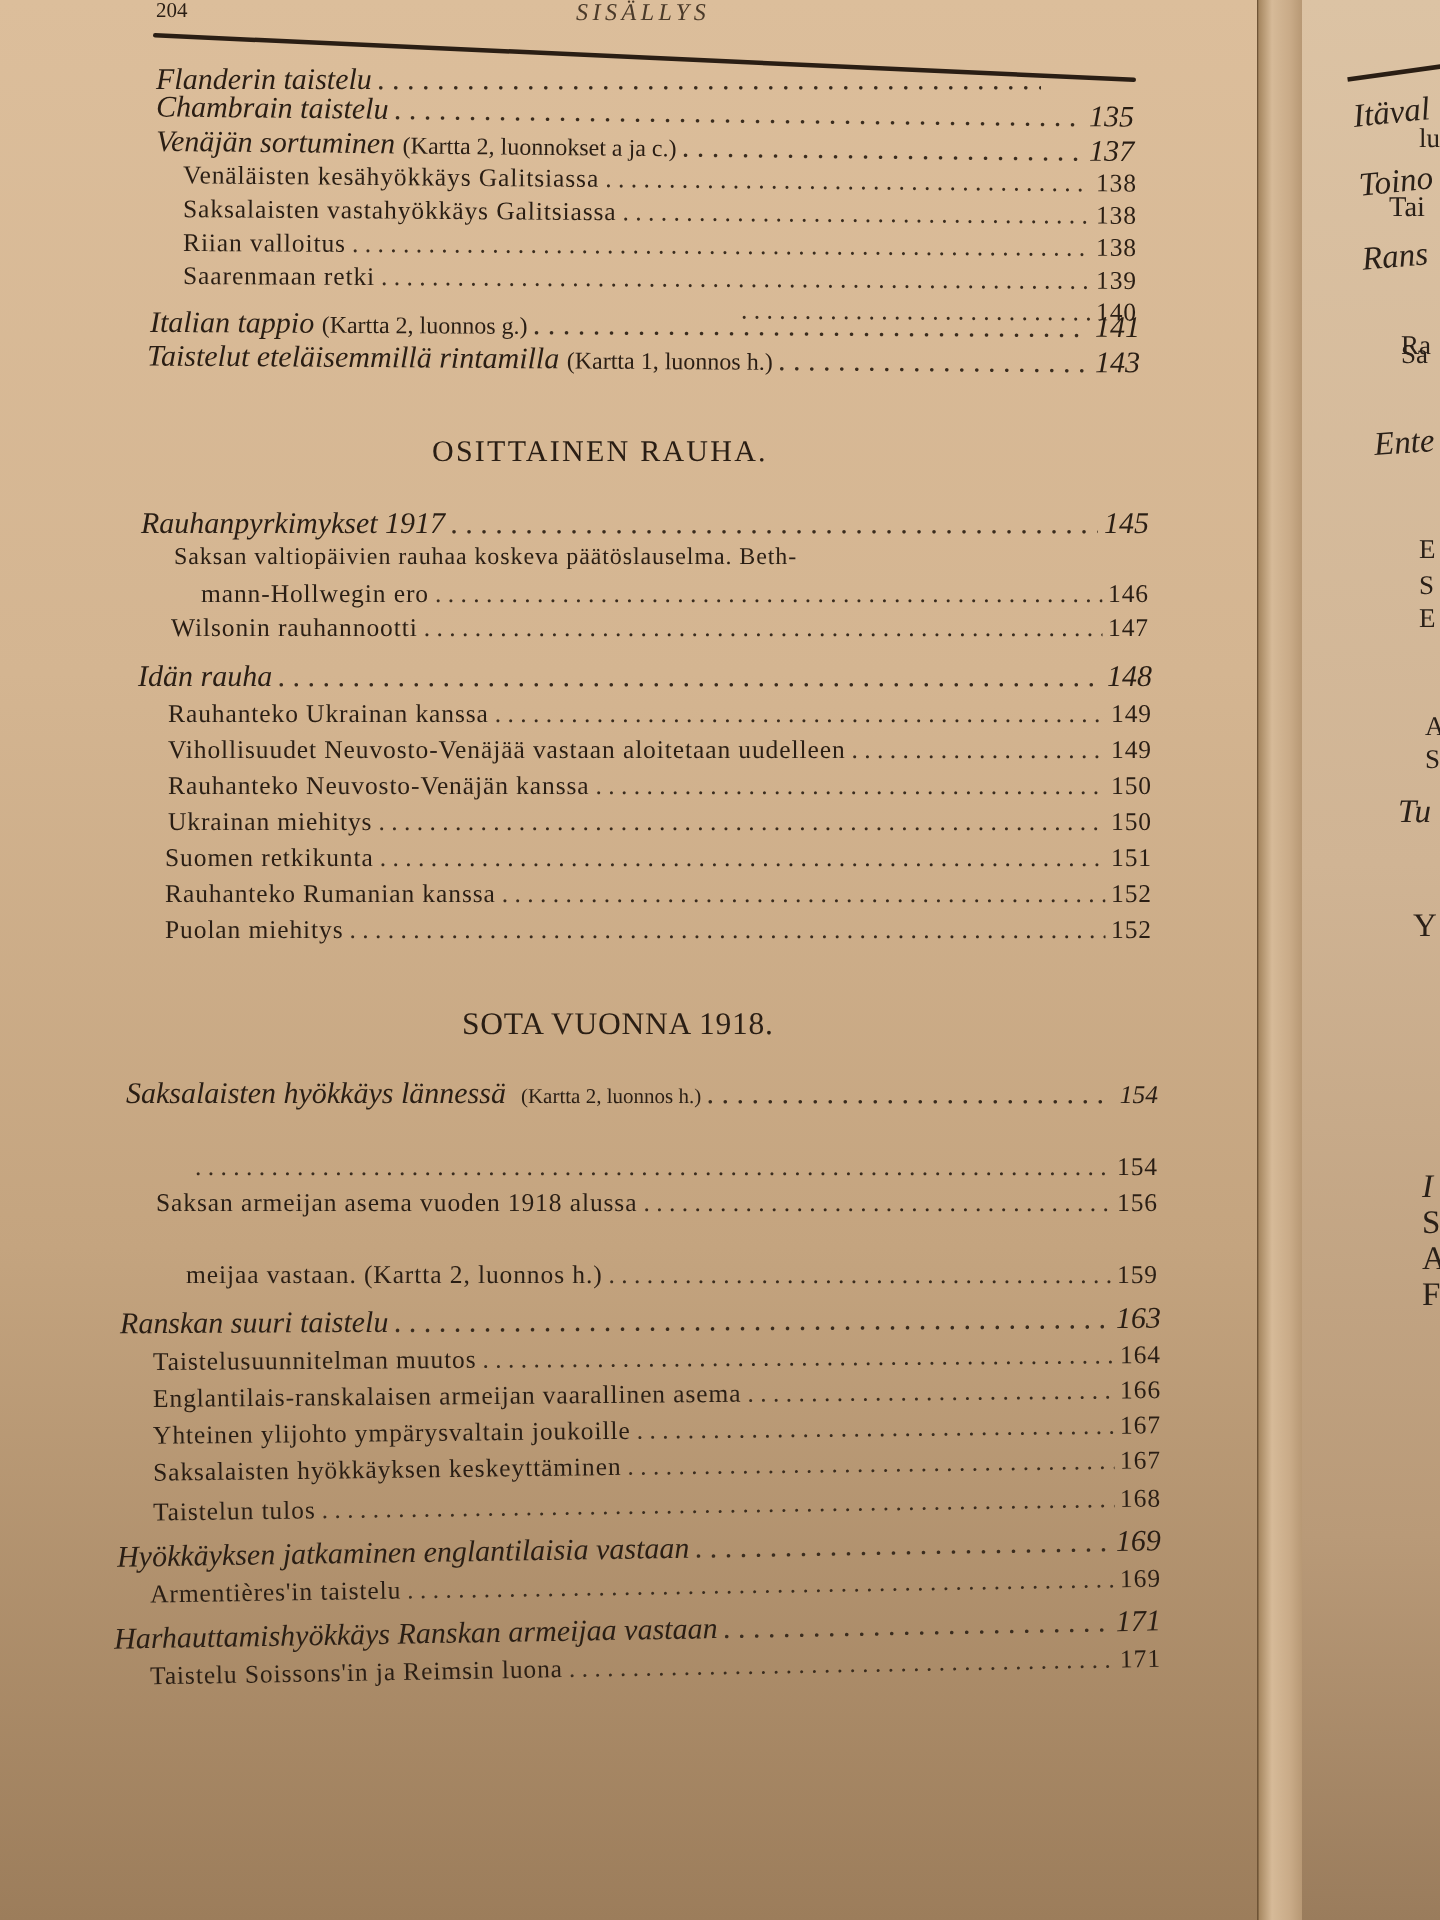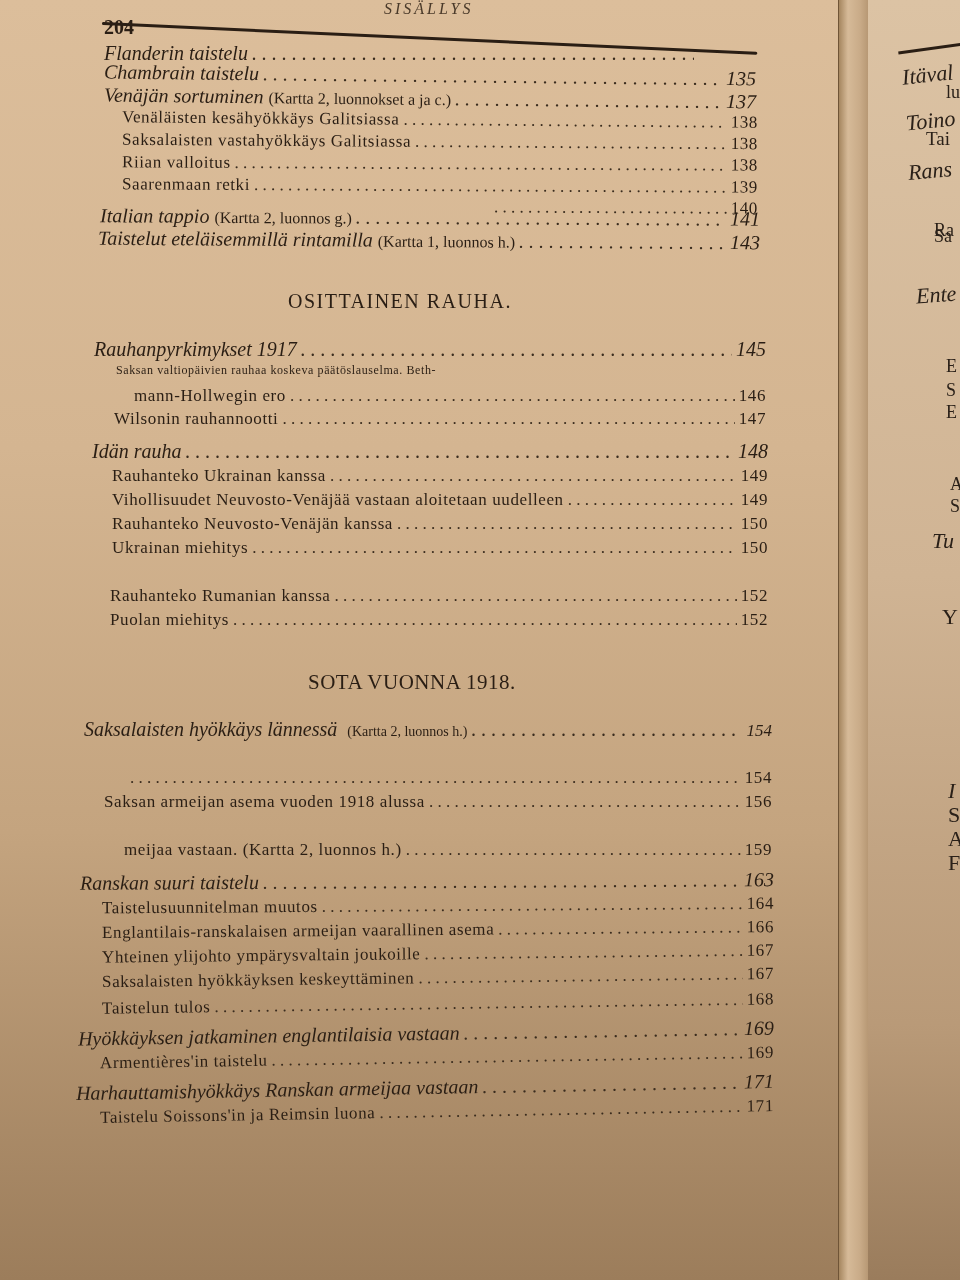--- a/index.html
+++ b/index.html
@@ -24,21 +24,21 @@
       border-left: 1px solid #6f5436;
     }
     .right-page {
       position: absolute; left: 868px; top: 0; width: 92px; height: 1280px;
       background: linear-gradient(180deg, #dcc3a4 0%, #d0b494 45%, #b99a78 80%, #9a7c5c 100%);
       overflow: hidden;
     }
     .header {
       position: absolute; left: 104px; top: 0; width: 660px; height: 24px;
     }
-    .page-number { position: absolute; left: 0; top: 16px; font-size: 20px; font-weight: bold; }
+    .page-number { position: absolute; left: 0; top: 0; font-size: 14px; }
     .running-title {
       position: absolute; left: 280px; top: 0;
       font-style: italic; letter-spacing: 3px; font-size: 16px; color: #4a3a2a;
     }
     .header-rule {
       position: absolute; left: 102px; top: 22px; width: 656px; height: 3px;
       background: #2a1e14;
       transform-origin: left center;
       transform: rotate(2.6deg);
       border-radius: 2px;
@@ -58,21 +58,21 @@
       content: ". . . . . . . . . . . . . . . . . . . . . . . . . . . . . . . . . . . . . . . . . . . . . . . . . . . . . . . . . . . . . . . . . . . . . . . . . . . . . . . . . . . . . . . . . . . . . . . . . . . . . . . . . . .";
       letter-spacing: 0;
     }
     .entry .p { flex: 0 0 auto; min-width: 26px; text-align: right; }
     .main { font-style: italic; font-size: 20px; }
     .sub { font-size: 17px; letter-spacing: 0.6px; }
     .note { font-style: normal; font-size: 16px; }
     .section-heading {
       position: absolute; font-size: 20px; letter-spacing: 1.5px;
     }
-    .cont { position: absolute; font-size: 12px; white-space: nowrap; letter-spacing: 0.6px; }
+    .cont { position: absolute; font-size: 16px; white-space: nowrap; letter-spacing: 0.6px; }
     .rp-frag { position: absolute; font-size: 22px; color: #2a2018; white-space: nowrap; }
     .rp-it { font-style: italic; }
     .rp-rule {
       position: absolute; left: 30px; top: 46px; width: 80px; height: 3px;
       background: #2a1e14; transform: rotate(-8deg);
     }
   </style>
 </head>
 <body>
 
@@ -191,20 +191,25 @@
   <div class="entry sub" style="left:112px;top:514px;width:656px">
     <span class="t">Rauhanteko Neuvosto-Venäjän kanssa</span>
       <span class="dots"></span>
       <span class="p">150</span>
   </div>
   <div class="entry sub" style="left:112px;top:538px;width:656px">
     <span class="t">Ukrainan miehitys</span>
       <span class="dots"></span>
       <span class="p">150</span>
   </div>
+  <div class="entry sub" style="left:110px;top:562px;width:658px">
+    <span class="t">Suomen retkikunta</span>
+      <span class="dots"></span>
+      <span class="p">151</span>
+  </div>
   <div class="entry sub" style="left:110px;top:586px;width:658px">
     <span class="t">Rauhanteko Rumanian kanssa</span>
       <span class="dots"></span>
       <span class="p">152</span>
   </div>
   <div class="entry sub" style="left:110px;top:610px;width:658px">
     <span class="t">Puolan miehitys</span>
       <span class="dots"></span>
       <span class="p">152</span>
   </div>

